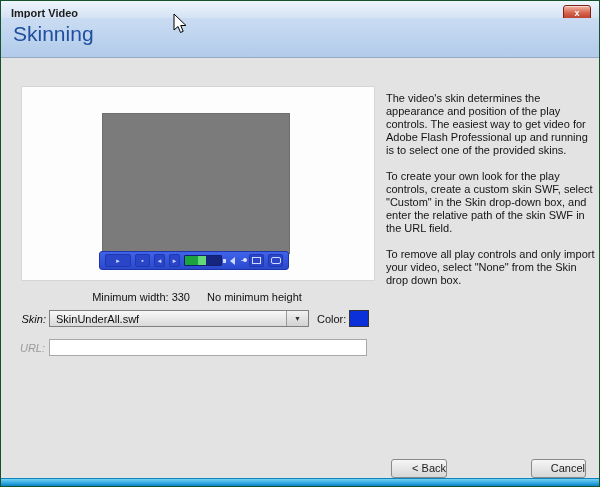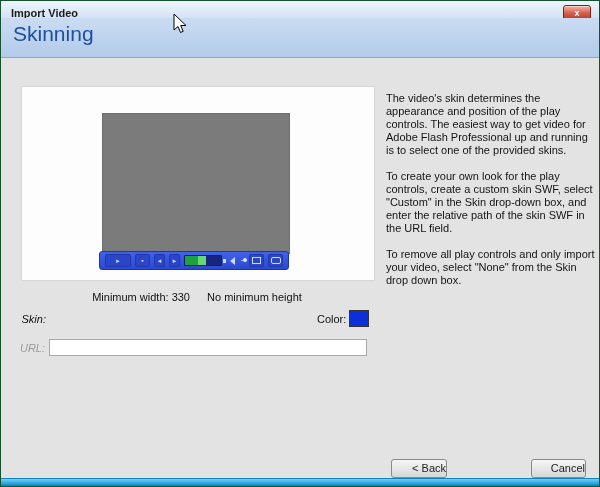--- a/index.html
+++ b/index.html
@@ -176,20 +176,24 @@
         </div>
       </div>
     </div>
 
     <div class="min-size-row">
       <span>Minimum width: 330</span>
       <span>No minimum height</span>
     </div>
 
     <span class="field-label skin-label">Skin:</span>
+    <div class="dropdown">
+      <span class="value">SkinUnderAll.swf</span>
+      <span class="arrow">▼</span>
+    </div>
     <span class="color-label">Color:</span>
     <div class="color-swatch" style="background: rgb(11, 47, 216);"></div>
 
     <span class="field-label url-label">URL:</span>
     <input class="url-input" type="text" value="" style="">
 
     <div class="info-panel">
       <p>The video's skin determines the appearance and position of the play controls. The easiest way to get video for Adobe Flash Professional up and running is to select one of the provided skins.</p>
       <p>To create your own look for the play controls, create a custom skin SWF, select "Custom" in the Skin drop-down box, and enter the relative path of the skin SWF in the URL field.</p>
       <p>To remove all play controls and only import your video, select "None" from the Skin drop down box.</p>

